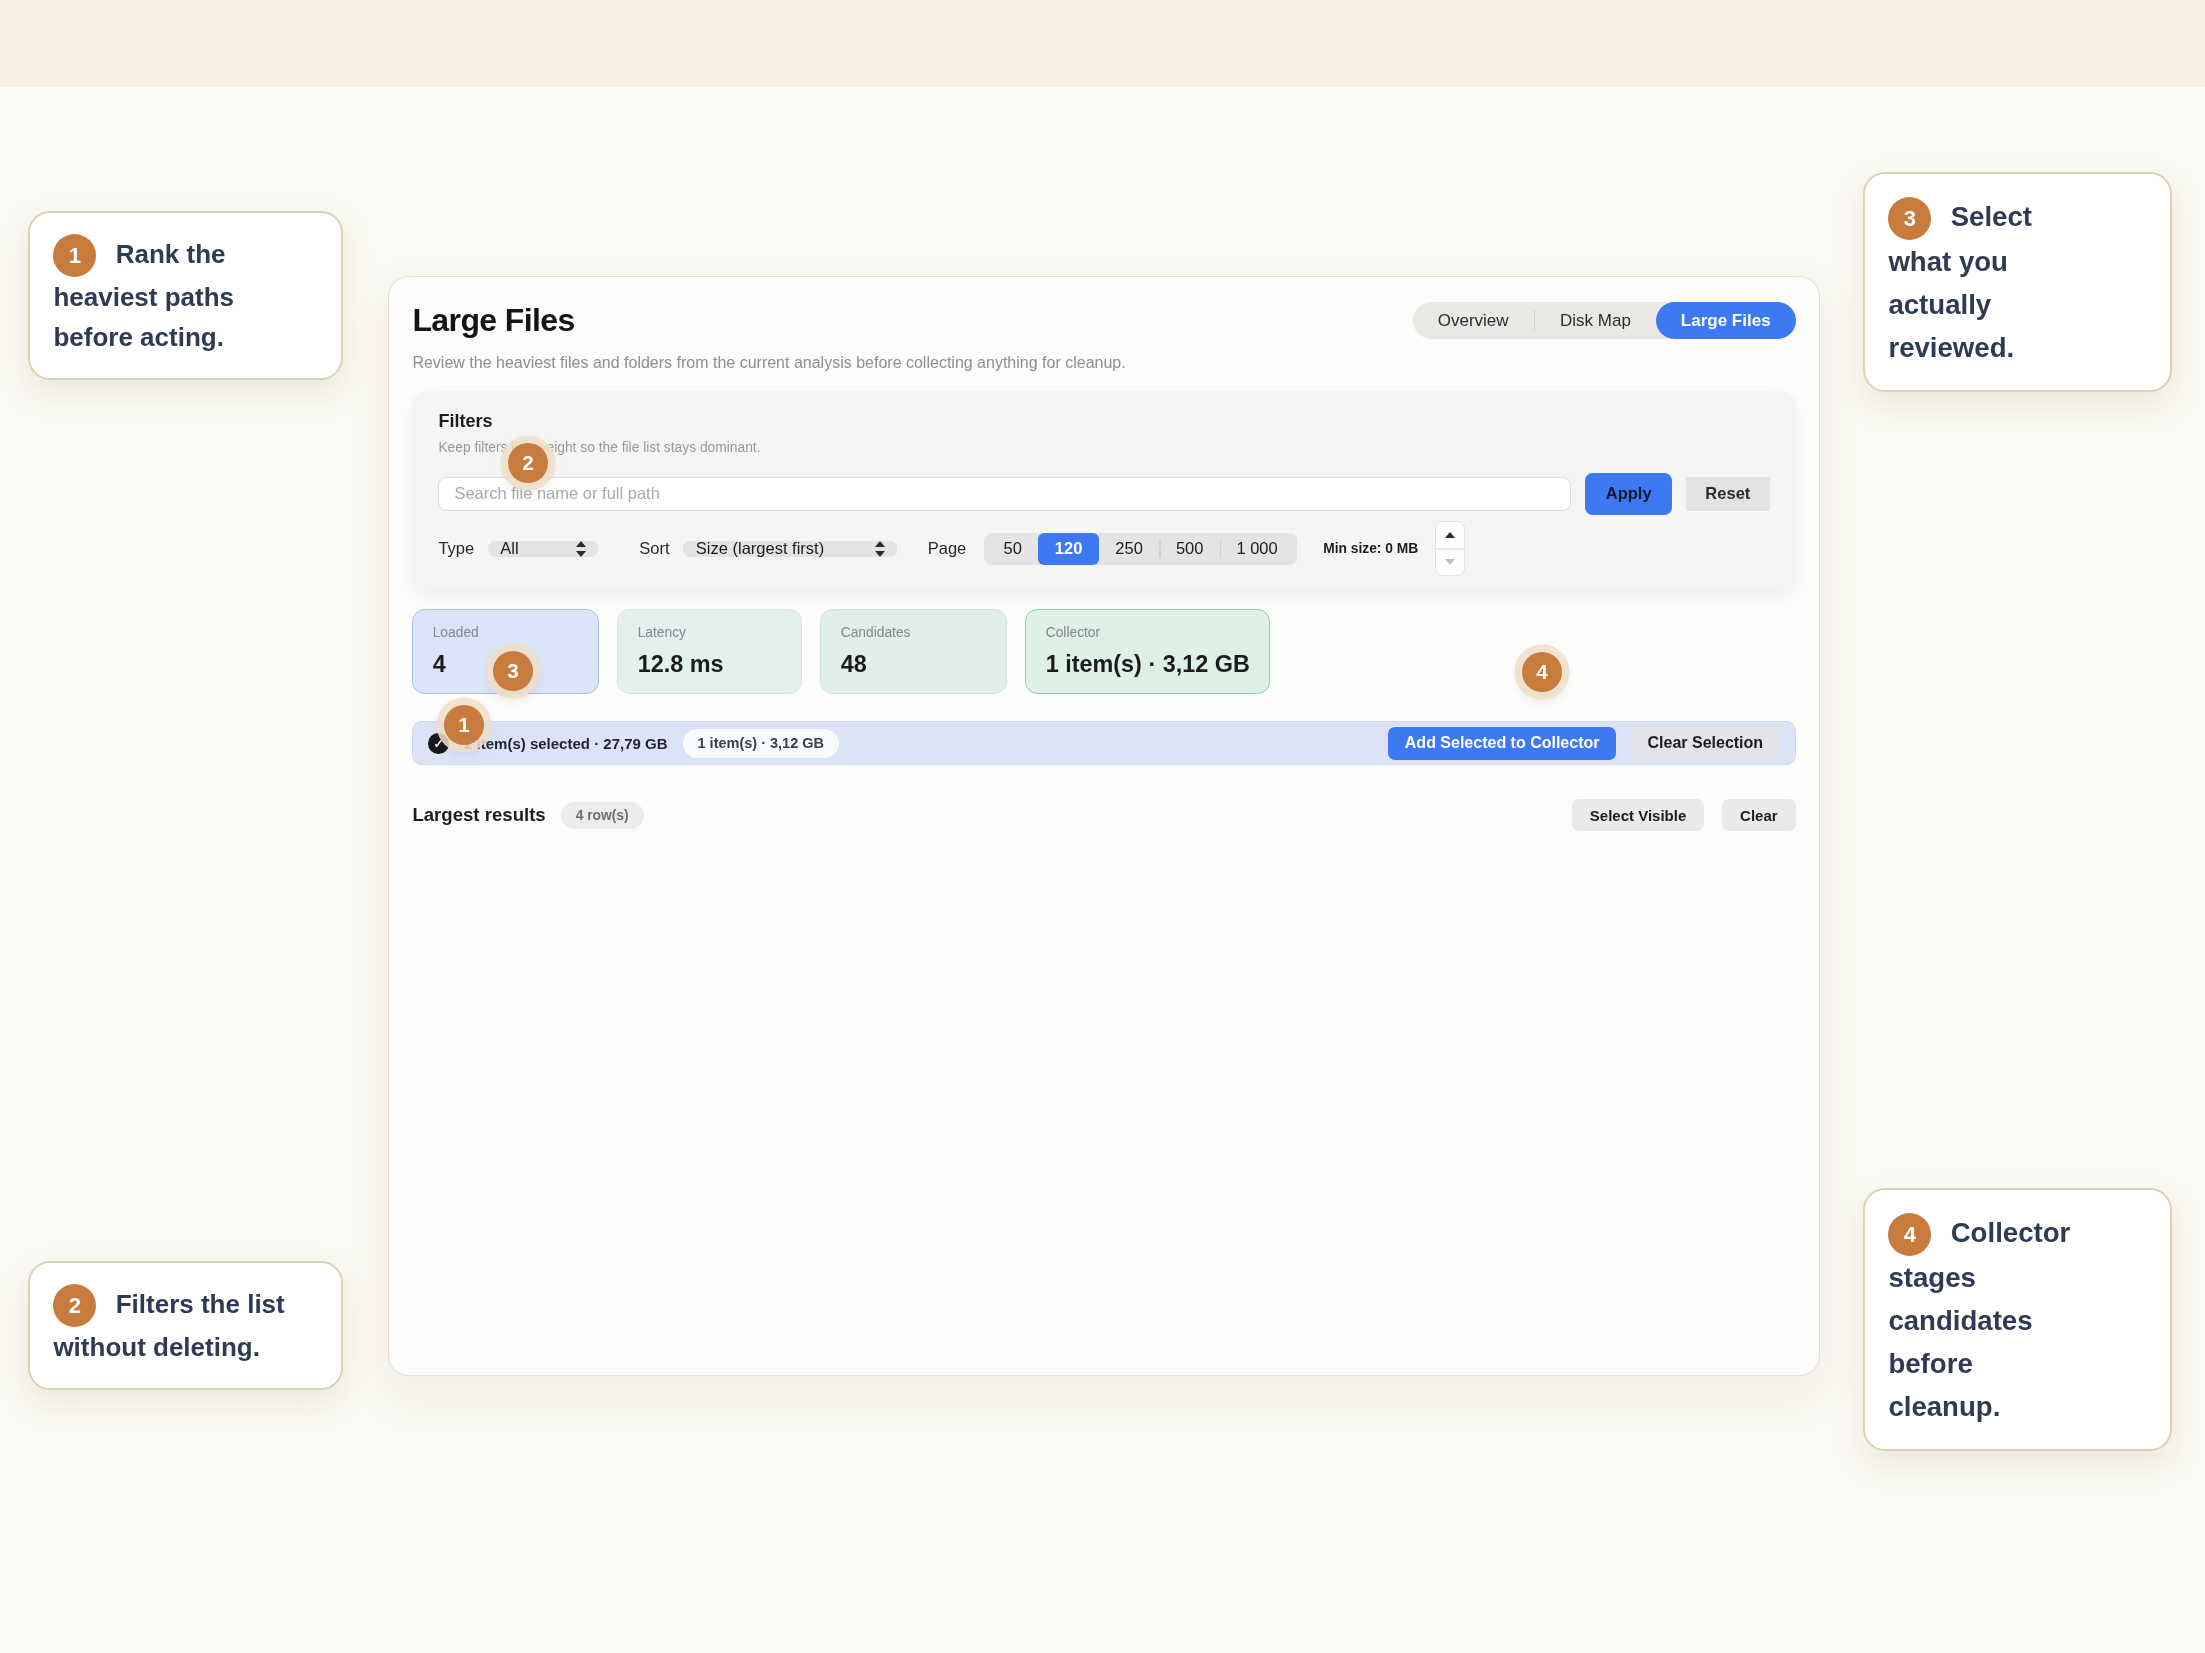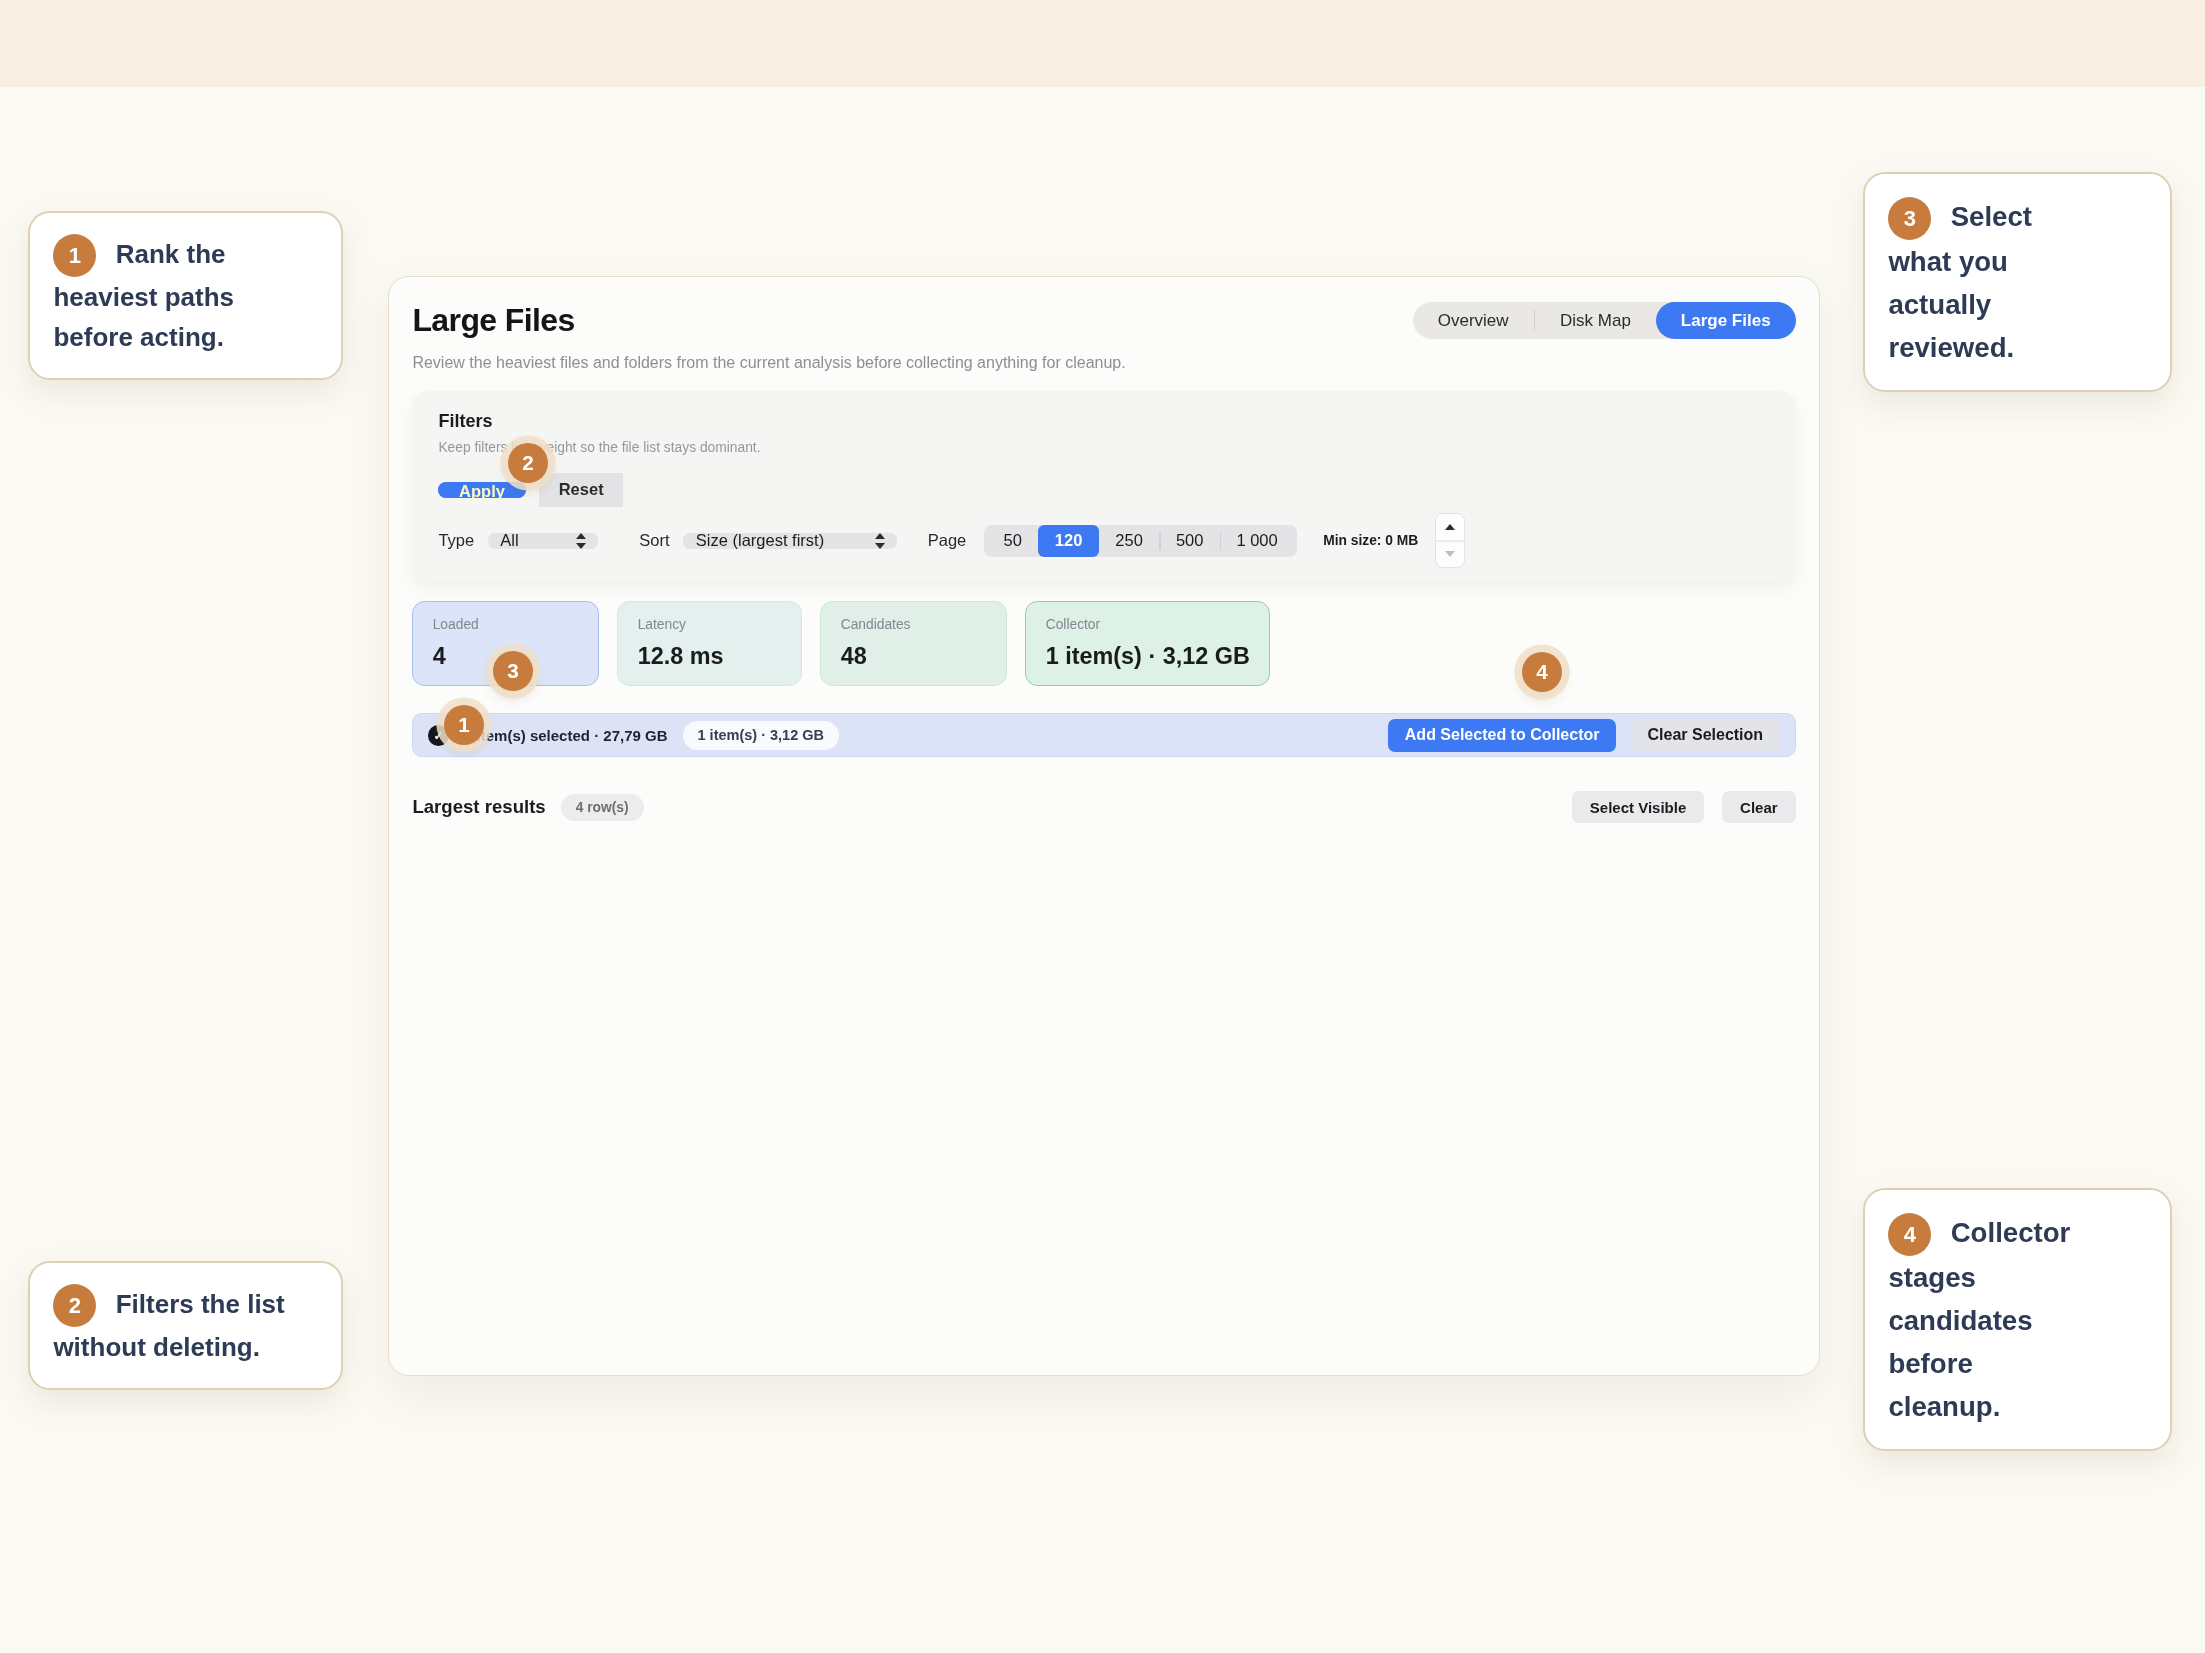--- a/index.html
+++ b/index.html
@@ -36,21 +36,21 @@
   .filters-title { font-size:18px; font-weight:700; }
   .filters-caption { margin-top:8.3px; font-size:13.8px; color:#97979c; }
   .search-row { margin-top:18px; display:flex; align-items:center; gap:13.8px; }
   .search-input {
     flex:1; height:34px; background:#fff; border:1.4px solid #dcdce0; border-radius:8.3px;
     padding:0 15px; font-size:16.5px; color:#1c1c1e; outline:none;
     font-family:"Liberation Sans", sans-serif;
   }
   .search-input::placeholder { color:#a9a9ae; }
   .btn { border:none; cursor:pointer; font-family:"Liberation Sans", sans-serif; }
-  .btn-apply { height:16px; padding:0 20.7px; background:#3d79f2; color:#fef9c3; border-radius:7.6px; font-size:16.5px; font-weight:700; }
+  .btn-apply { height:42px; padding:0 20.7px; background:#3d79f2; color:#0f172a; border-radius:7.6px; font-size:16.5px; font-weight:700; }
   .btn-reset { height:34px; padding:0 19.3px; background:#e3e3e5; color:#2c2c2e; border-radius:0; font-size:16.5px; font-weight:600; }
 
   .controls-row { margin-top:18px; display:flex; align-items:center; gap:13.8px; }
   .ctl-label { font-size:16.5px; color:#29292b; }
   .select {
     background:#e4e4e6; border-radius:6.9px; height:16px; display:flex; align-items:center;
     justify-content:space-between; padding:0 12.4px; font-size:16.5px; cursor:default;
   }
   .select.type { width:110px; margin-right:27.6px; }
   .select.sort { width:214px; margin-right:16.5px; }
@@ -153,20 +153,21 @@
       <div class="tab active">Large Files</div>
     </div>
   </div>
   <div class="page-subtitle">Review the heaviest files and folders from the current analysis before collecting anything for cleanup.</div>
 
   <div class="filters-card">
     <div class="filters-title">Filters</div>
     <div class="filters-caption">Keep filters lightweight so the file list stays dominant.</div>
 
     <div class="search-row">
+      <input class="search-input" type="text" placeholder="Search file name or full path" style="">
       <button class="btn btn-apply">Apply</button>
       <button class="btn btn-reset">Reset</button>
     </div>
 
     <div class="controls-row">
       <span class="ctl-label">Type</span>
       <div class="select type">
         <span>All</span>
         <span class="updown">
           <span class="tri-up"></span>

